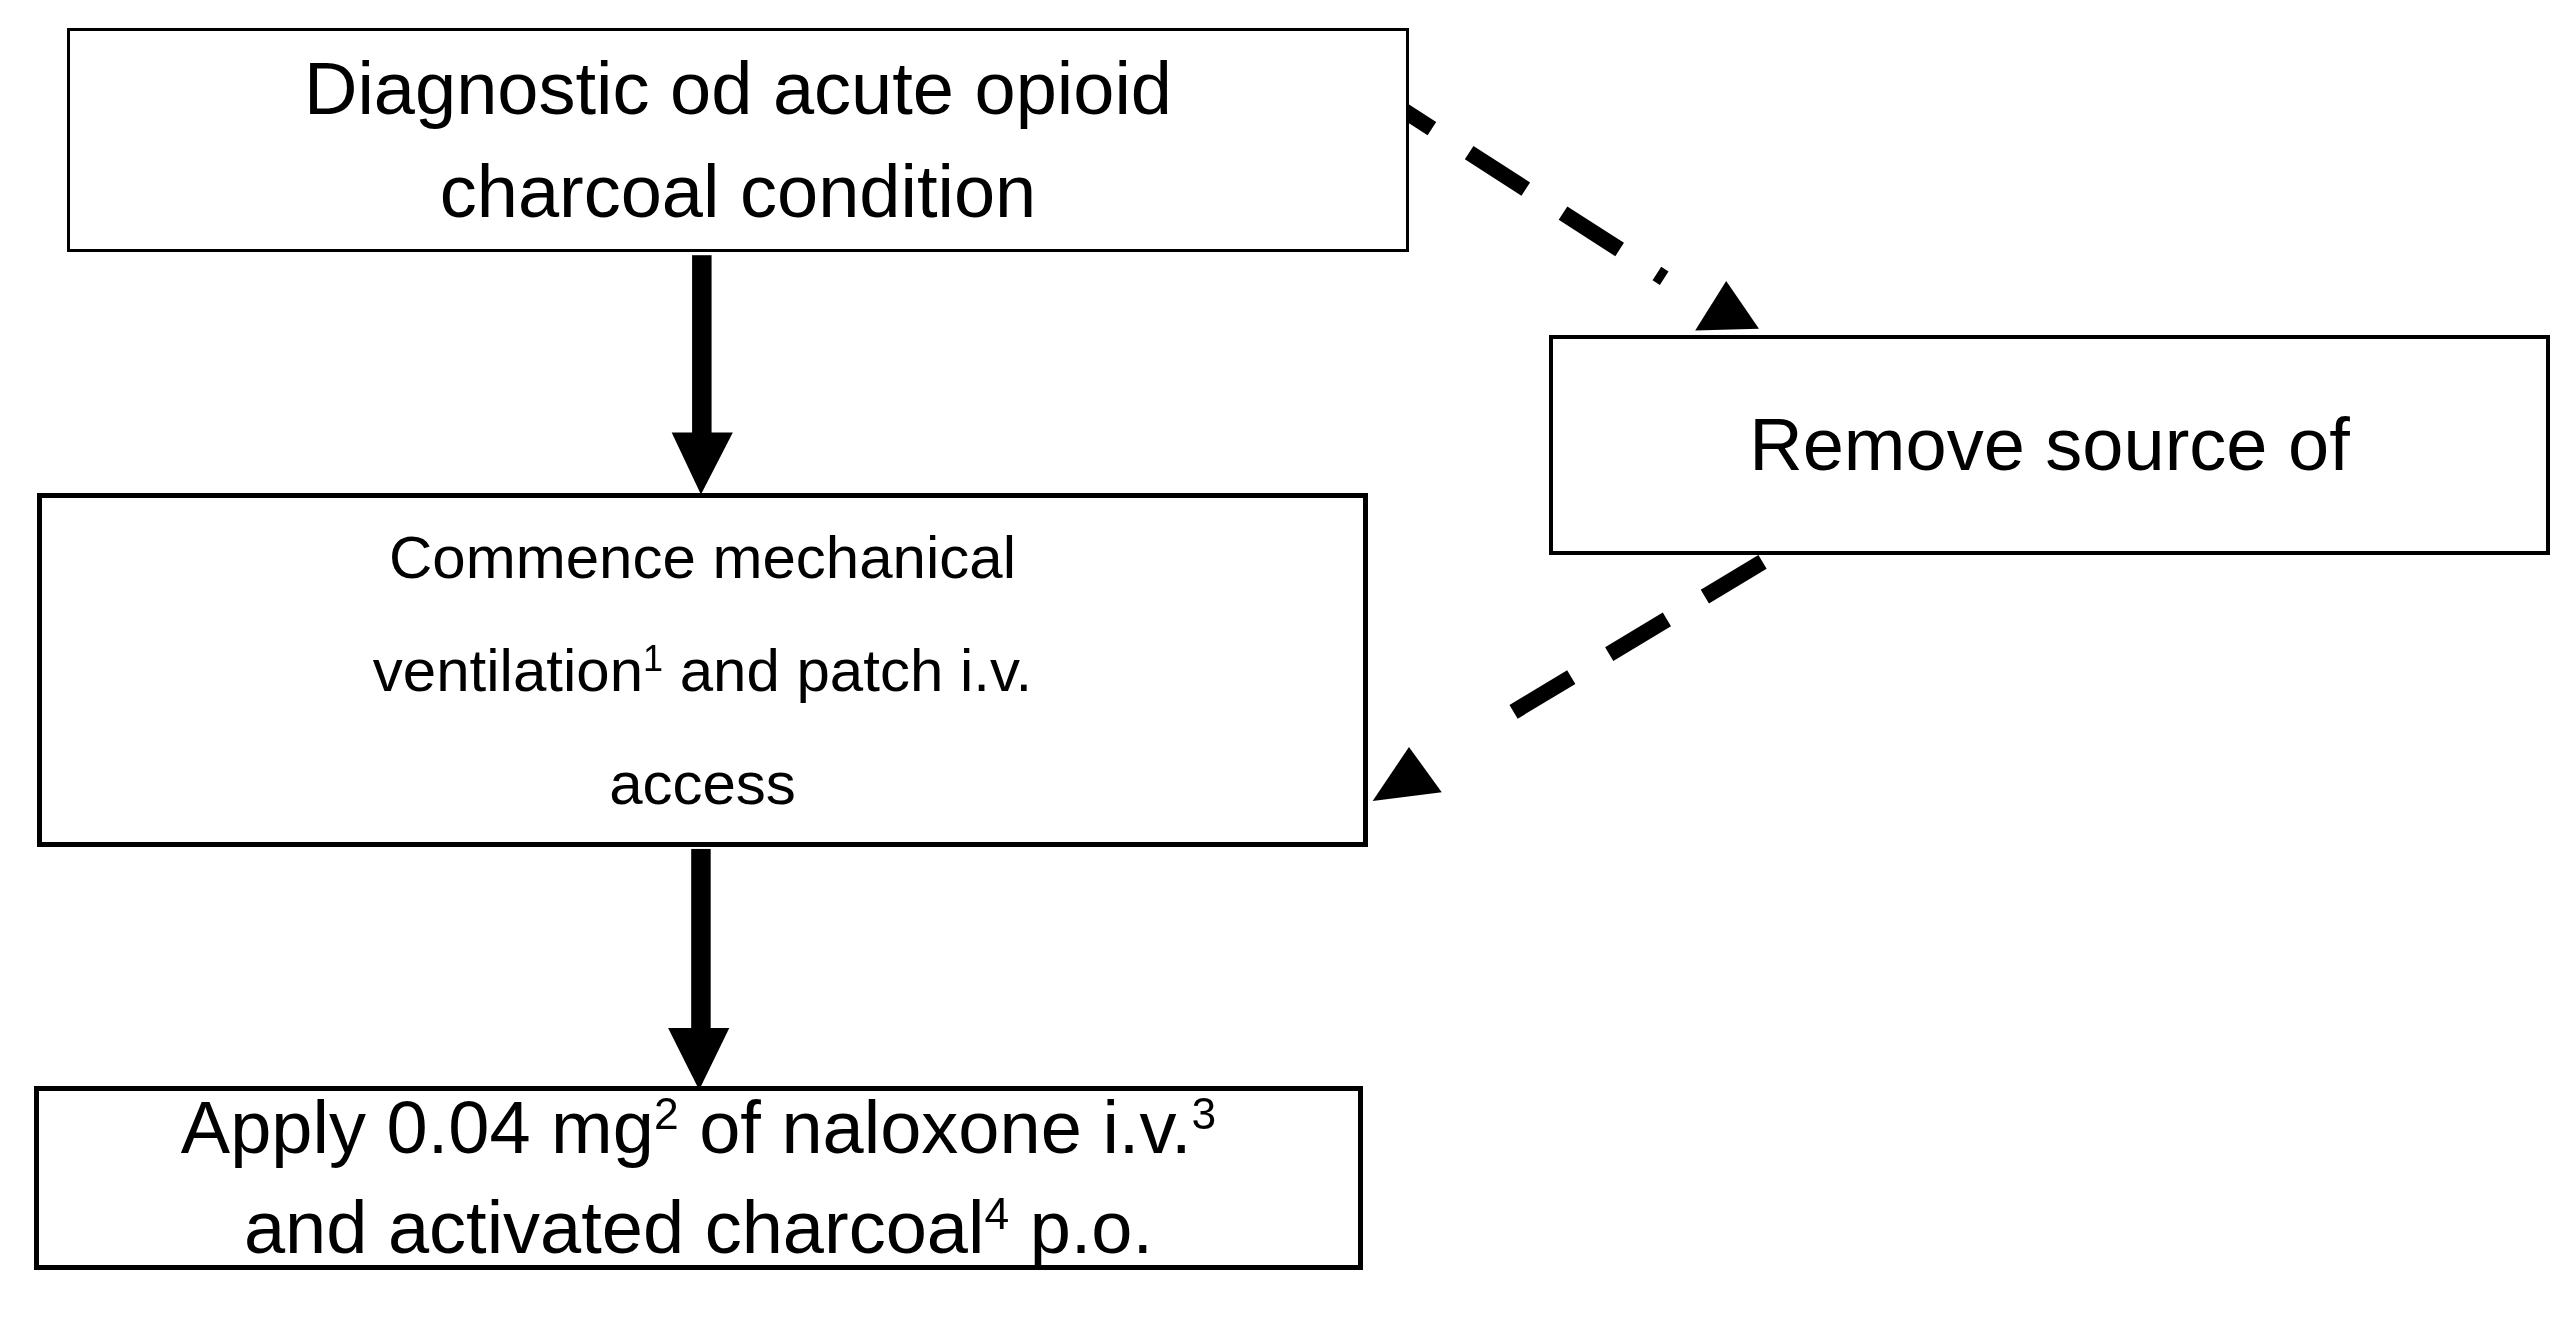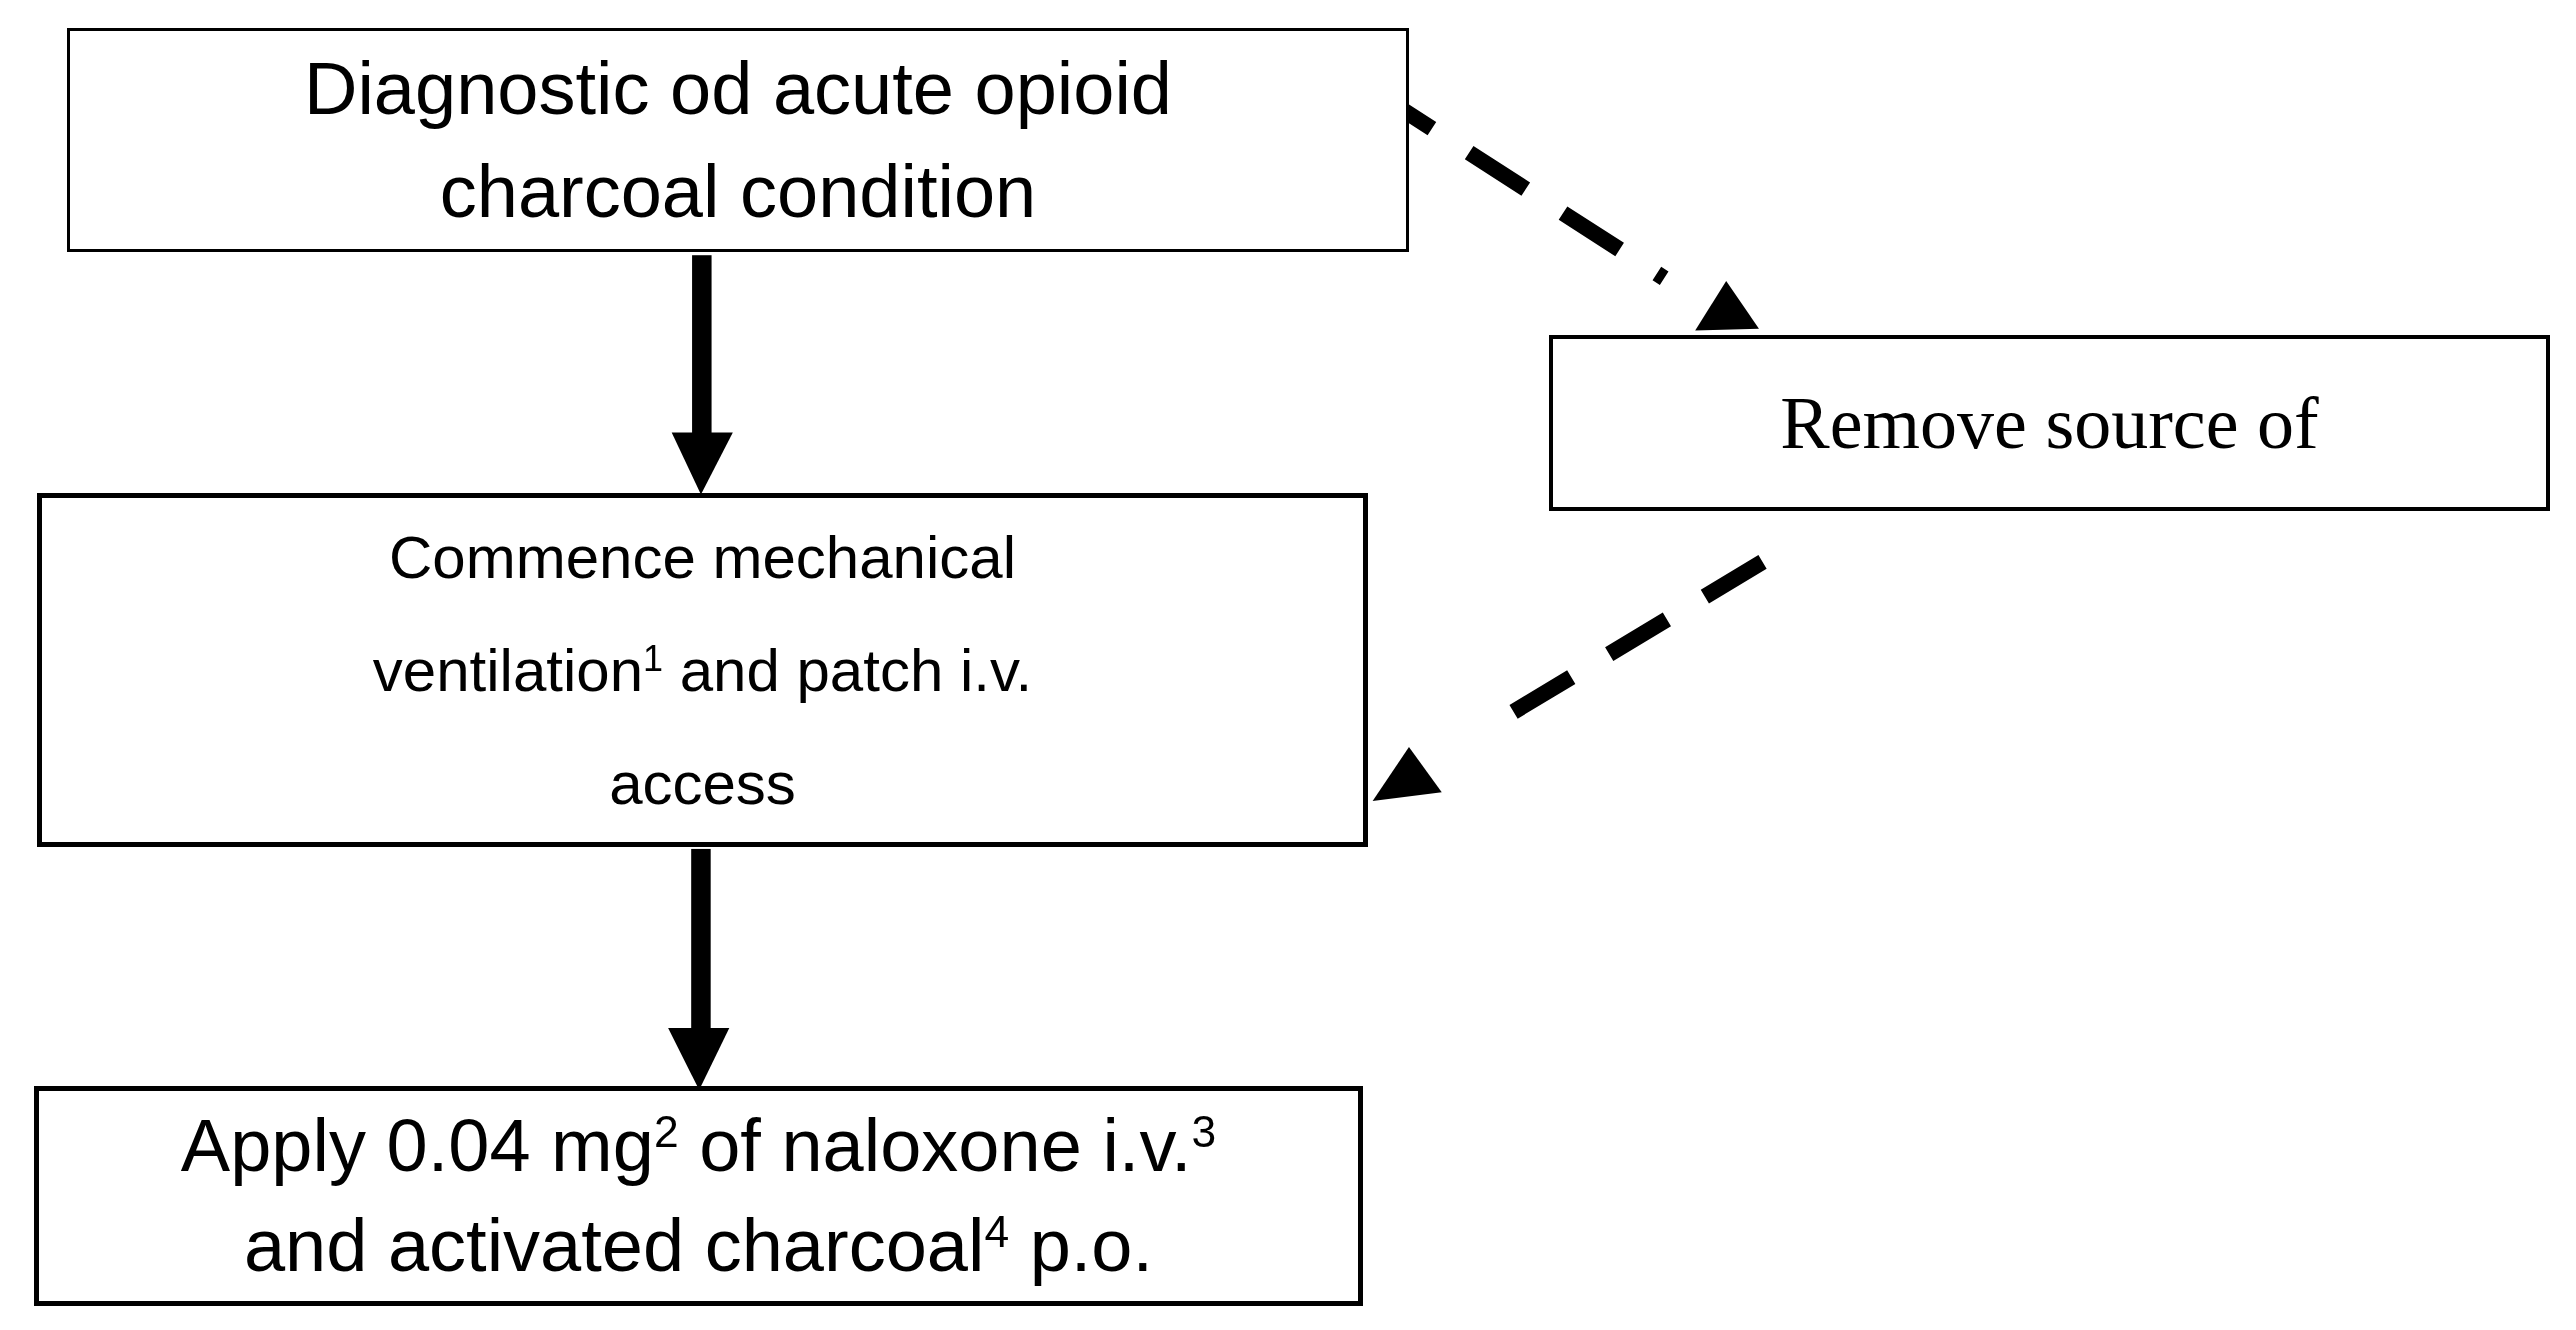--- a/index.html
+++ b/index.html
@@ -34,22 +34,22 @@
   .node .line { white-space: pre; }
   .node sup {
     font-size: 0.6em;
     line-height: 0;
     vertical-align: baseline;
     position: relative;
     top: -0.55em;
   }
   .node-diagnose  { left: 37px;   top: 28px;   width: 1342px; height: 224px; border-width: 3.5px; font-size: 74px; line-height: 103px; margin-left: 30px; }
   .node-ventilate { left: 37px;   top: 493px;  width: 1331px; height: 354px; border-width: 5.3px; font-size: 60px; line-height: 113px; }
-  .node-remove    { left: 1549px; top: 335px;  width: 1001px; height: 176px; border-width: 4.4px; font-size: 74px; line-height: 102px; font-family: Liberation Serif, serif; }
-  .node-naloxone  { left: 34px;   top: 1086px; width: 1329px; height: 220px; border-width: 5.3px; font-size: 74px; line-height: 100px; }
+  .node-remove    { left: 1549px; top: 335px;  width: 1001px; height: 220px; border-width: 4.4px; font-size: 74px; line-height: 102px; }
+  .node-naloxone  { left: 34px;   top: 1086px; width: 1329px; height: 184px; border-width: 5.3px; font-size: 74px; line-height: 100px; }
 </style>
 </head>
 <body>
 
 <div class="canvas">
 
   <svg class="connectors" viewBox="0 0 2907 1502" xmlns="http://www.w3.org/2000/svg" aria-hidden="true">
 
     <g>
       <rect x="781" y="288" width="22" height="202" fill="currentColor"></rect>

